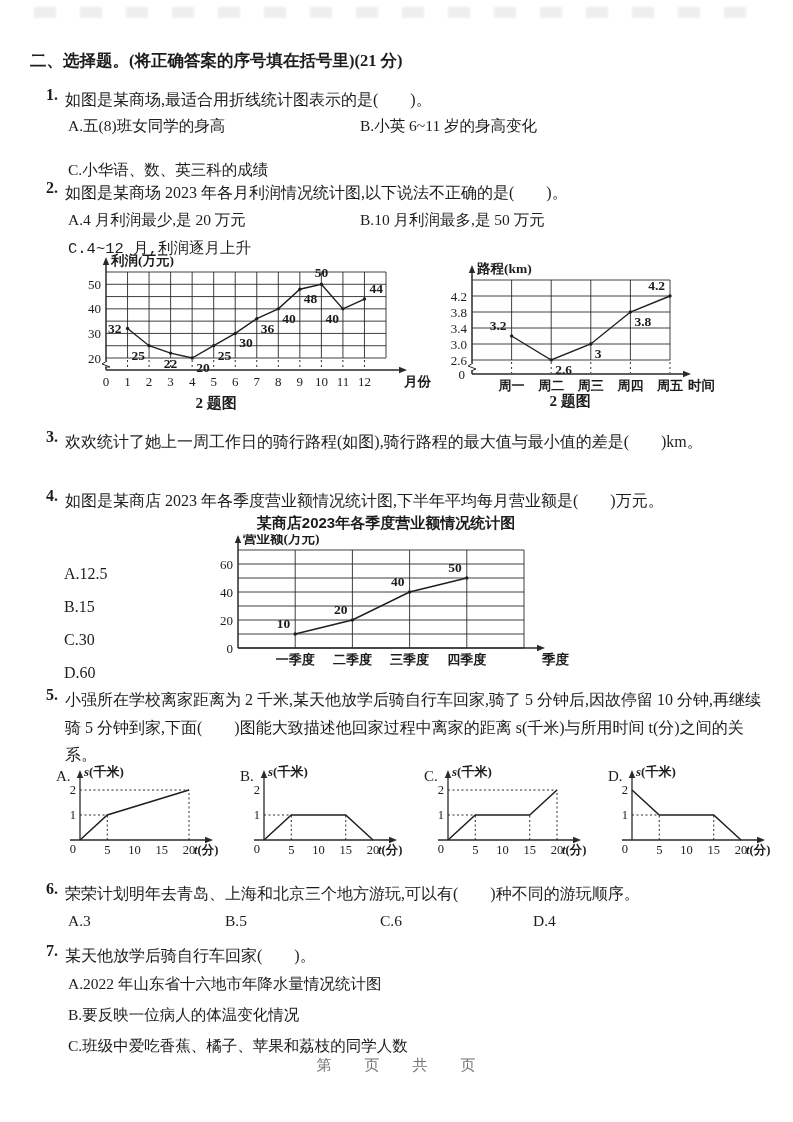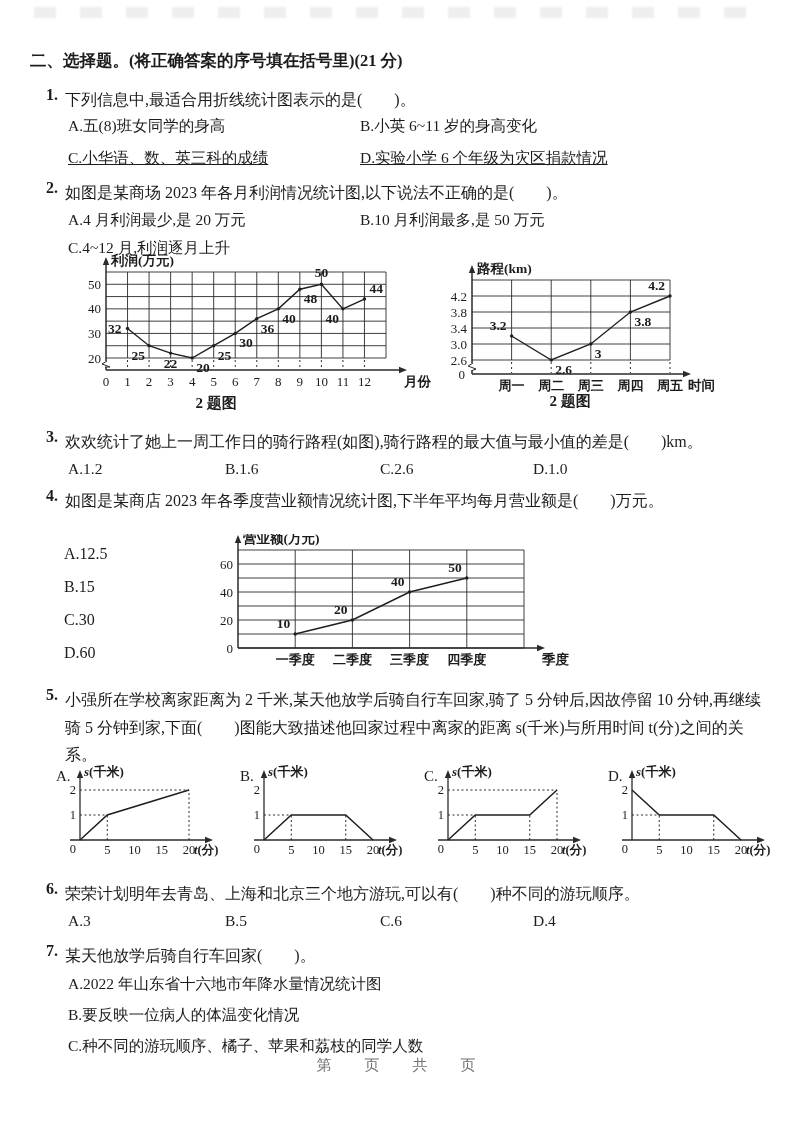--- a/index.html
+++ b/index.html
@@ -12,56 +12,55 @@
   .q .num{font-weight:700;white-space:nowrap;}
   .q .stem{line-height:1.72;}
   .optrow{position:absolute;left:68px;font-size:15.5px;display:flex;}
   .optrow .c2{width:292px;}
   .optrow .c4a{width:157px;} .optrow .c4b{width:155px;} .optrow .c4c{width:153px;}
   .optline{position:absolute;left:68px;font-size:15.5px;}
   .chartwrap{position:absolute;}
   .caption{text-align:center;font-size:15px;font-weight:700;}
   .charttitle{position:absolute;left:196px;top:514px;width:380px;text-align:center;
               font-size:15px;font-weight:700;font-family:"Liberation Sans",sans-serif;}
-  .q4opt{position:absolute;left:64px;font-size:16px;}
+  .q4opt{position:absolute;left:64px;font-size:16px;margin-top:20px;}
   .minirow{position:absolute;left:56px;top:760px;display:flex;gap:12px;}
   .footer{position:absolute;left:0;right:0;top:1056px;text-align:center;font-size:15px;
           letter-spacing:9px;color:#737373;font-family:"Liberation Sans",sans-serif;}
   svg{display:block;}
 </style>
 </head>
 <body>
 
 <div class="page">
   <div class="bleed"></div>
 
   <div class="heading">二、选择题。(将正确答案的序号填在括号里)(21 分)</div>
 
   <div class="q" style="left:46px;top:86px;">
     <span class="num">1.</span>
-    <span class="stem">下列信息中,最适合用折线统计图表示的是(　　)。</span>
+    <span class="stem">如图是某商场,最适合用折线统计图表示的是(　　)。</span>
   </div>
   <div class="optrow" style="top:116px;">
     <span class="c2">A.五(8)班女同学的身高</span>
     <span>B.小英 6~11 岁的身高变化</span>
   </div>
-  <div class="optrow" style="top:148px;text-decoration:underline;">
+  <div class="optrow" style="top:160px;">
     <span class="c2">C.小华语、数、英三科的成绩</span>
-    <span>D.实验小学 6 个年级为灾区捐款情况</span>
   </div>
 
   <div class="q" style="left:46px;top:179px;">
     <span class="num">2.</span>
     <span class="stem">如图是某商场 2023 年各月利润情况统计图,以下说法不正确的是(　　)。</span>
   </div>
   <div class="optrow" style="top:210px;">
     <span class="c2">A.4 月利润最少,是 20 万元</span>
     <span>B.10 月利润最多,是 50 万元</span>
   </div>
-  <div class="optrow" style="top:238px;">
+  <div class="optrow" style="top:238px;font-family:Liberation Mono, monospace;">
     <span class="c2">C.4~12 月,利润逐月上升</span>
   </div>
 
   <div class="chartwrap" style="left:76px;top:252px;">
     <svg width="356" height="142" viewBox="0 0 356 142">
         <line x1="30" y1="106" x2="310" y2="106" stroke="#2a2a2a" stroke-width="0.9"></line>
         <line x1="30" y1="93.71428571428572" x2="310" y2="93.71428571428572" stroke="#2a2a2a" stroke-width="0.9"></line>
         <line x1="30" y1="81.42857142857143" x2="310" y2="81.42857142857143" stroke="#2a2a2a" stroke-width="0.9"></line>
         <line x1="30" y1="69.14285714285714" x2="310" y2="69.14285714285714" stroke="#2a2a2a" stroke-width="0.9"></line>
         <line x1="30" y1="56.85714285714286" x2="310" y2="56.85714285714286" stroke="#2a2a2a" stroke-width="0.9"></line>
@@ -196,31 +195,26 @@
         <text x="198.4" y="66" text-anchor="start" font-size="13.5" fill="#1c1c1c" font-family="&quot;Liberation Serif&quot;,serif" font-weight="700">3.8</text>
         <text x="229" y="29.99999999999997" text-anchor="end" font-size="13.5" fill="#1c1c1c" font-family="&quot;Liberation Serif&quot;,serif" font-weight="700">4.2</text>
       </svg>
     <div class="caption" style="width:268px;">2 题图</div>
   </div>
 
   <div class="q" style="left:46px;top:428px;">
     <span class="num">3.</span>
     <span class="stem">欢欢统计了她上一周工作日的骑行路程(如图),骑行路程的最大值与最小值的差是(　　)km。</span>
   </div>
-  <div class="optrow" style="top:460px;">
-    <span class="c4a">A.1.2</span>
-    <span class="c4b">B.1.6</span>
-    <span class="c4c">C.2.6</span>
-    <span>D.1.0</span>
-  </div>
 
   <div class="q" style="left:46px;top:487px;">
     <span class="num">4.</span>
     <span class="stem">如图是某商店 2023 年各季度营业额情况统计图,下半年平均每月营业额是(　　)万元。</span>
   </div>
+  <div class="charttitle">某商店2023年各季度营业额情况统计图</div>
   <div class="q4opt" style="top:545px;">A.12.5</div>
   <div class="q4opt" style="top:578px;">B.15</div>
   <div class="q4opt" style="top:611px;">C.30</div>
   <div class="q4opt" style="top:644px;">D.60</div>
   <div class="chartwrap" style="left:196px;top:534px;">
     <svg width="380" height="142" viewBox="0 0 380 142">
         <line x1="42" y1="114" x2="328" y2="114" stroke="#2a2a2a" stroke-width="0.9"></line>
         <line x1="42" y1="100" x2="328" y2="100" stroke="#2a2a2a" stroke-width="0.9"></line>
         <line x1="42" y1="86" x2="328" y2="86" stroke="#2a2a2a" stroke-width="0.9"></line>
         <line x1="42" y1="72" x2="328" y2="72" stroke="#2a2a2a" stroke-width="0.9"></line>
@@ -359,16 +353,16 @@
     <span class="c4c">C.6</span>
     <span>D.4</span>
   </div>
 
   <div class="q" style="left:46px;top:942px;">
     <span class="num">7.</span>
     <span class="stem">某天他放学后骑自行车回家(　　)。</span>
   </div>
   <div class="optline" style="top:974px;">A.2022 年山东省十六地市年降水量情况统计图</div>
   <div class="optline" style="top:1005px;">B.要反映一位病人的体温变化情况</div>
-  <div class="optline" style="top:1036px;">C.种不同的游玩顺序、橘子、苹果和荔枝的同学人数</div>
+  <div class="optline" style="top:1036px;">C.班级中爱吃香蕉、橘子、苹果和荔枝的同学人数</div>
 
   <div class="footer">第　页　共　页</div>
 </div>
 
 </body></html>

